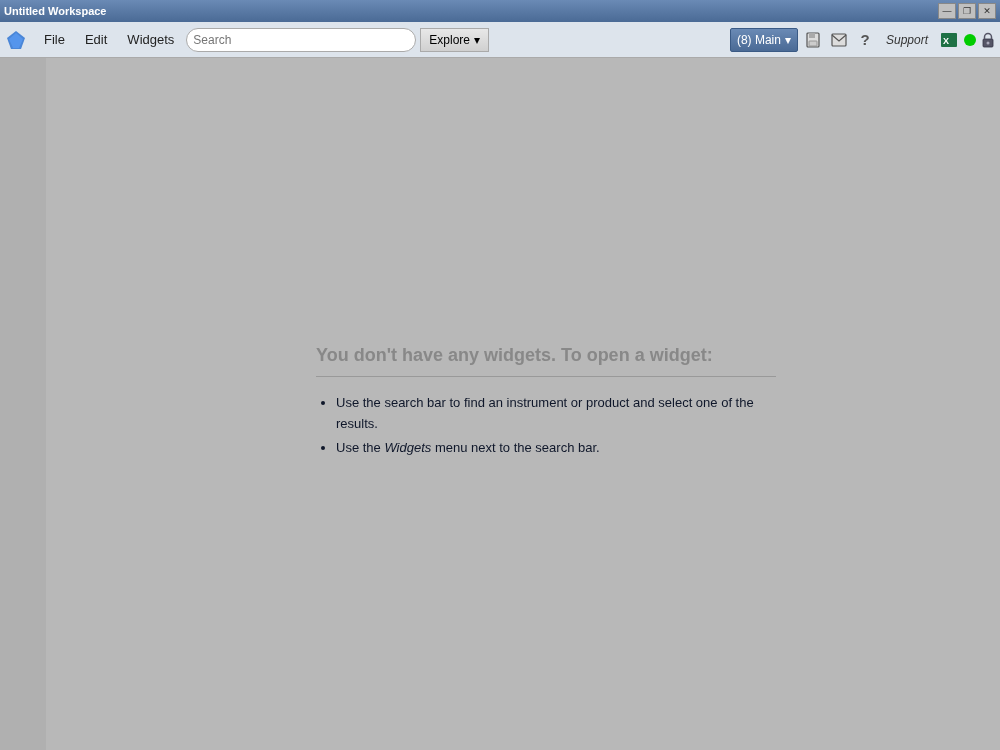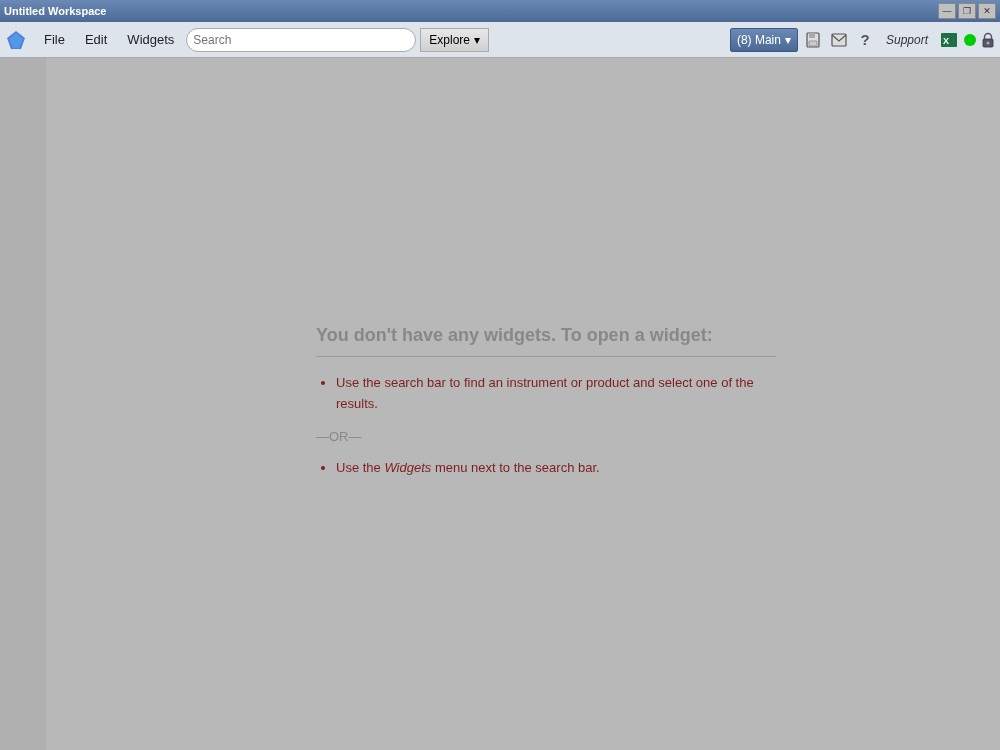--- a/index.html
+++ b/index.html
@@ -182,21 +182,21 @@
 
     #empty-state-divider {
       border: none;
       border-top: 1px solid #999;
       margin-bottom: 16px;
     }
 
     .bullet-list {
       list-style: disc;
       padding-left: 20px;
-      color: #7f1d1d;
+      color: #0f172a;
       font-size: 13px;
       line-height: 1.6;
     }
     .bullet-list li {
       margin-bottom: 4px;
     }
 
     .or-divider {
       color: #888;
       font-size: 13px;
@@ -294,20 +294,19 @@
   </div>
 </div>
 
 <div id="main-content">
   <div id="empty-state">
     <div id="empty-state-title">You don't have any widgets. To open a widget:</div>
     <hr id="empty-state-divider">
     <ul class="bullet-list">
       <li>Use the search bar to find an instrument or product and select one of the results.</li>
     </ul>
-    <div class="or-divider">—OR—</div>
     <ul class="bullet-list">
       <li>
         <span>Use the </span><em>Widgets</em><span> menu next to the search bar.</span>
       </li>
     </ul>
   </div>
 </div>
 
 </body></html>

